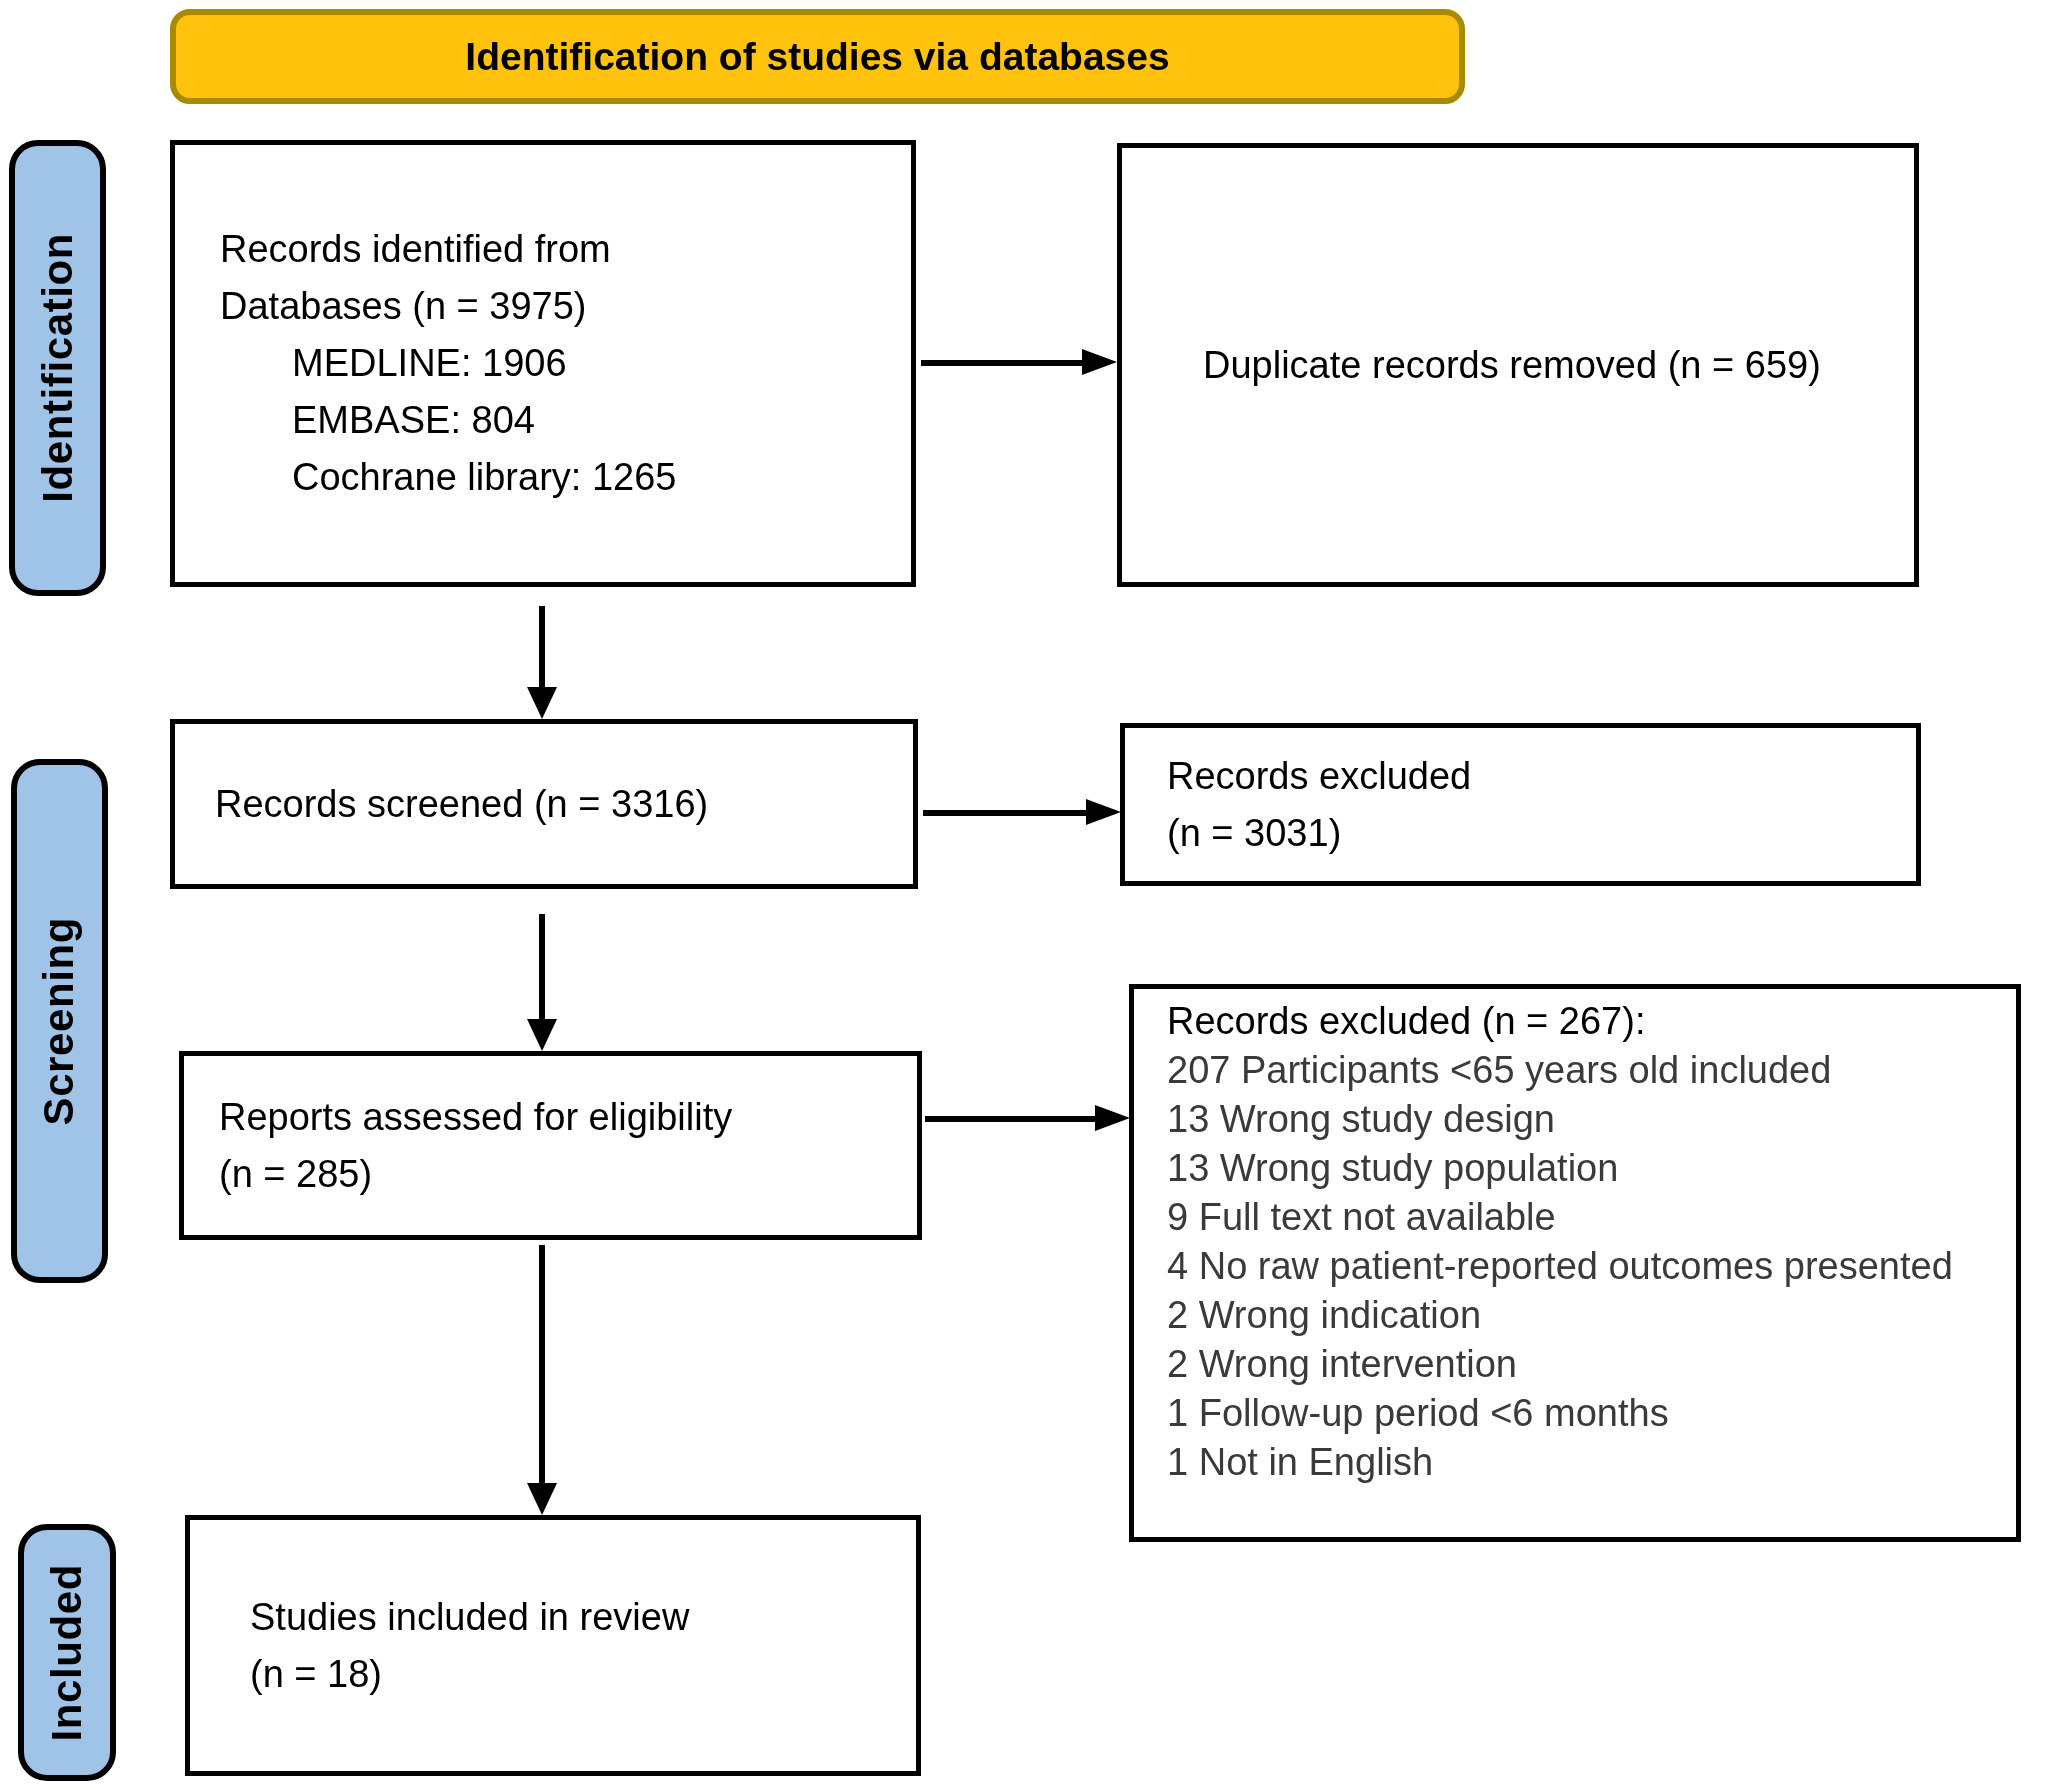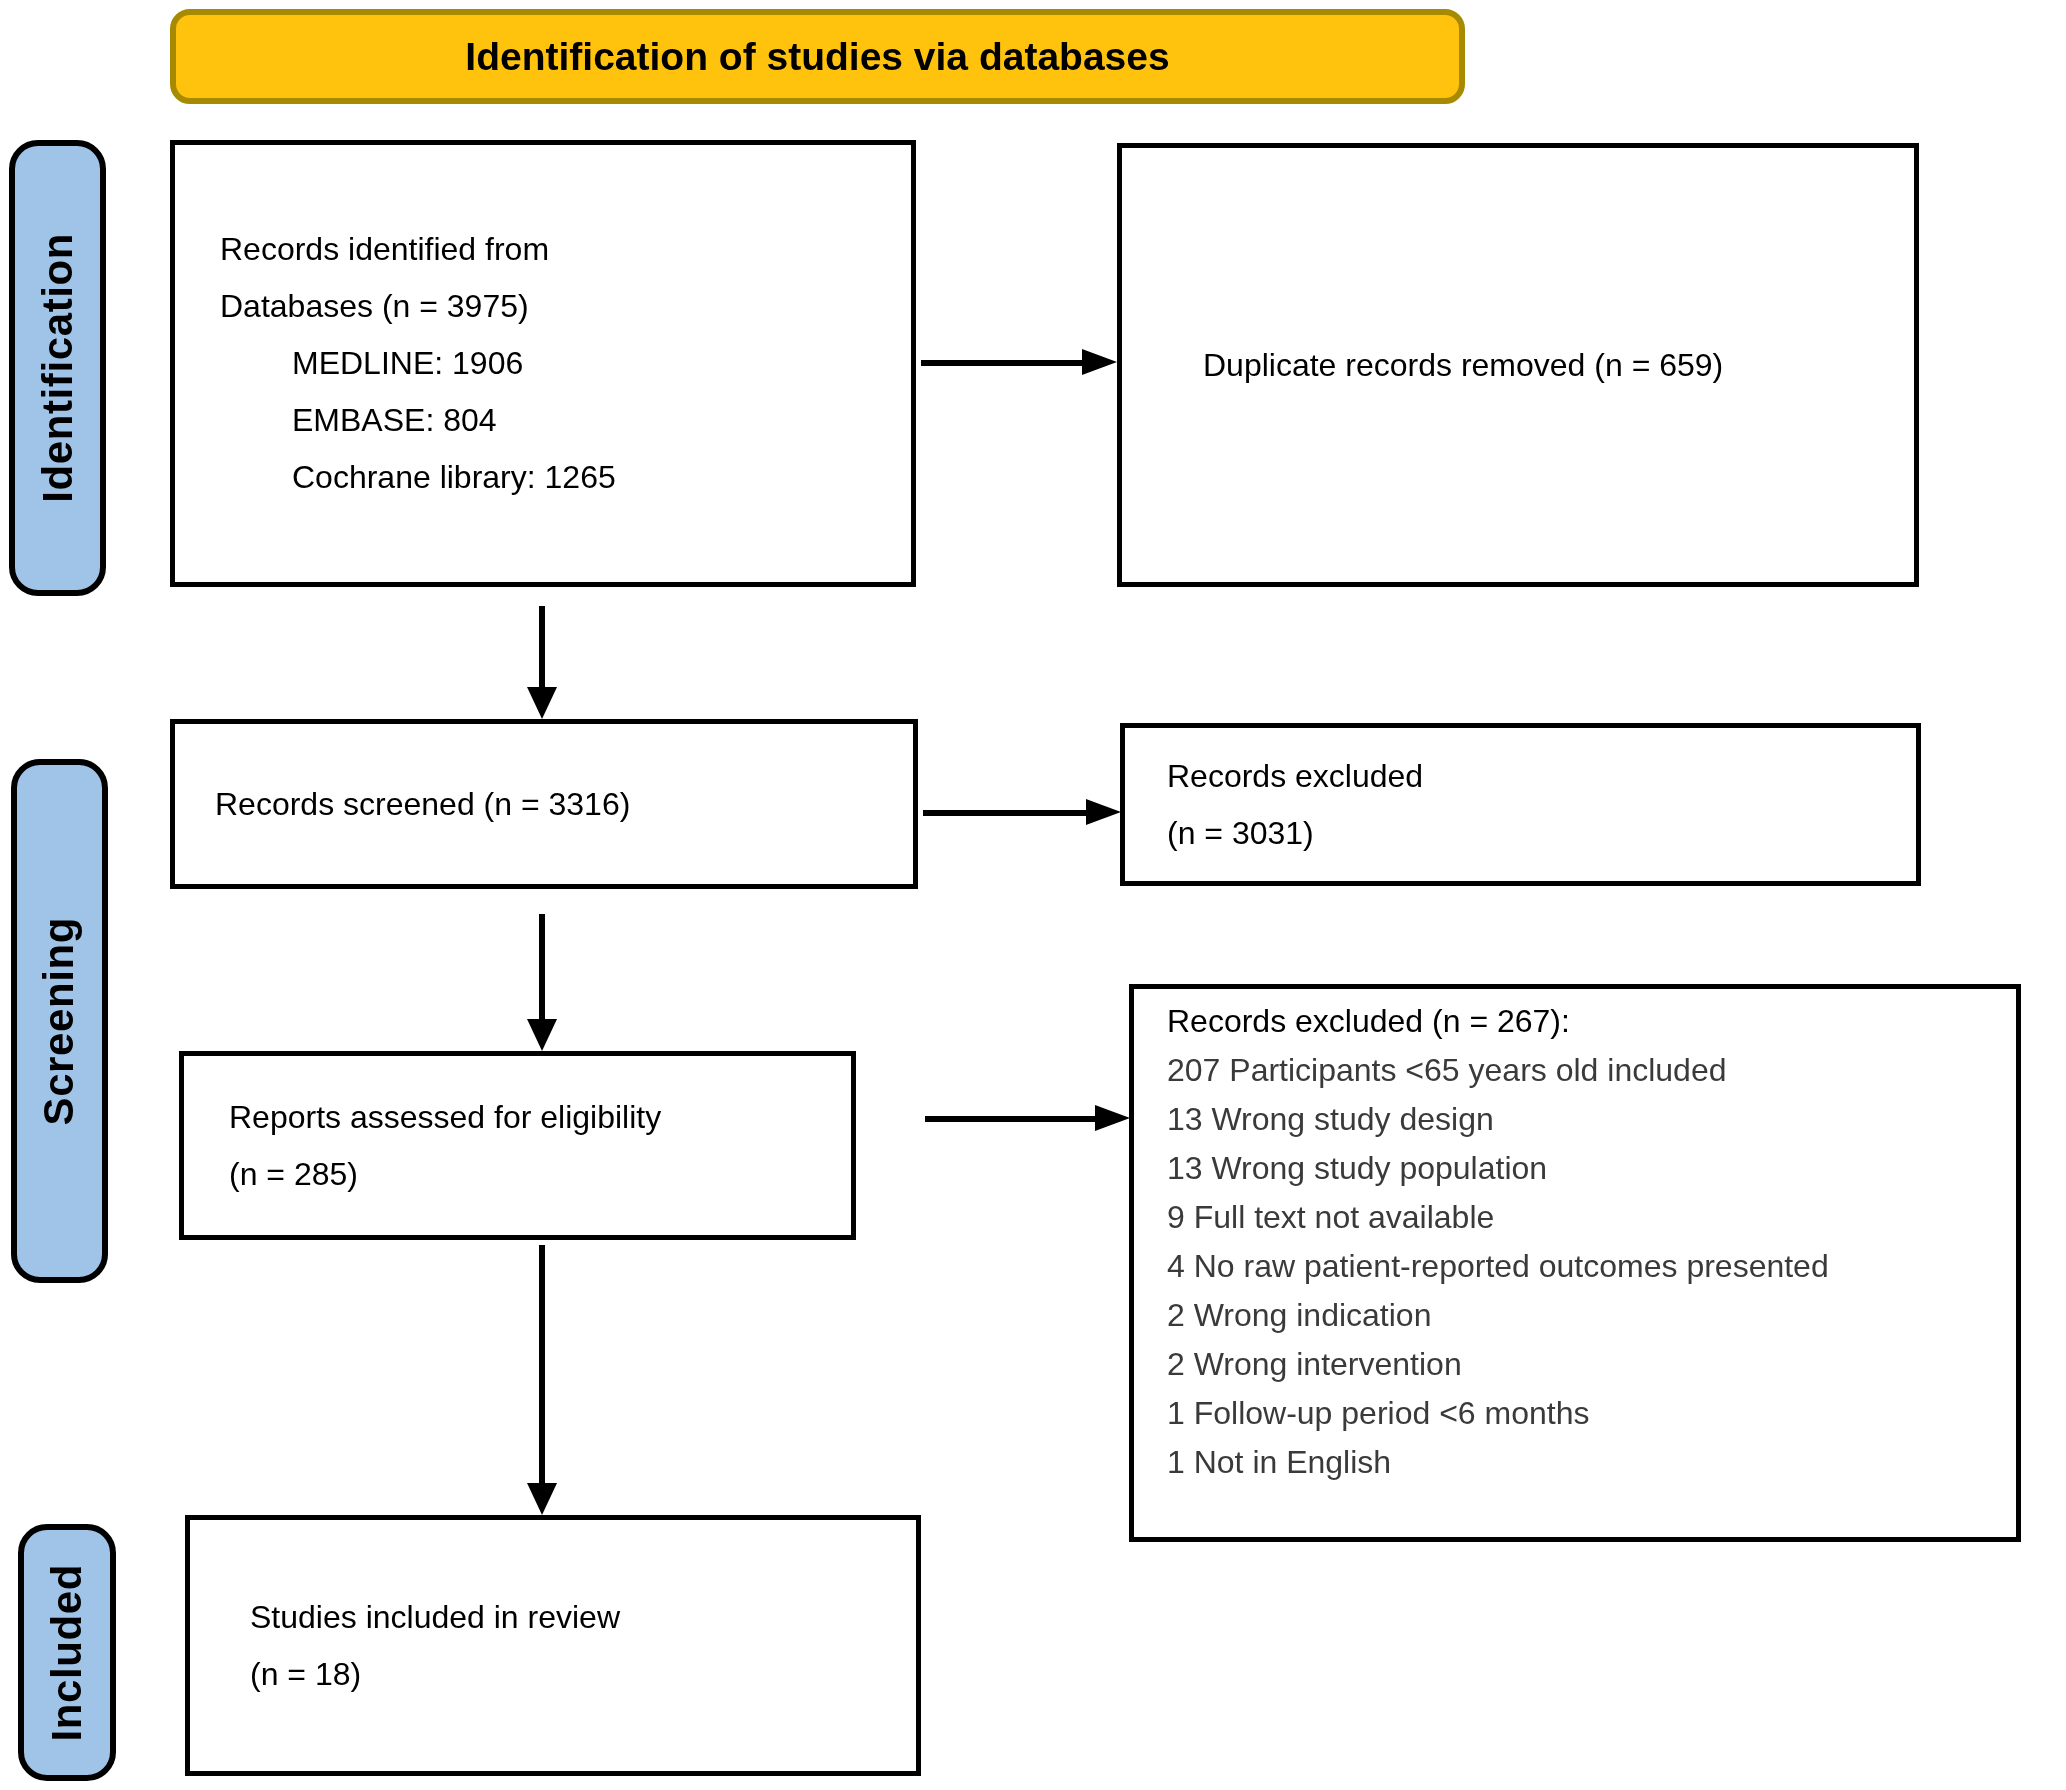--- a/index.html
+++ b/index.html
@@ -39,29 +39,29 @@
   .stage-identification{left:9px;top:140px;width:97px;height:456px;}
   .stage-screening{left:10.7px;top:759px;width:97px;height:524px;}
   .stage-included{left:18px;top:1524px;width:98px;height:257px;}
 
   .fbox{
     position:absolute;
     background:#ffffff;
     border:5.4px solid var(--box-border);
     display:flex;flex-direction:column;justify-content:center;
   }
-  .box-text{font-size:32px;line-height:57px;color:var(--text-color);white-space:nowrap;}
+  .box-text{font-size:38px;line-height:57px;color:var(--text-color);white-space:nowrap;}
   .indent1{padding-left:72px;}
   .indent2{padding-left:54px;}
 
   .box-records-identified{left:170px;top:140px;width:746px;height:447px;padding-left:45px;}
   .box-records-removed{left:1117px;top:143px;width:802px;height:444px;padding-left:27px;}
   .box-records-screened{left:170px;top:719px;width:748px;height:170px;padding-left:40px;}
   .box-records-excluded-screening{left:1120px;top:723px;width:801px;height:163px;padding-left:42px;}
-  .box-reports-assessed{left:179px;top:1051px;width:677px;height:189px;padding-left:45px;}
+  .box-reports-assessed{left:179px;top:1051px;width:743px;height:189px;padding-left:35px;}
   .box-records-excluded-eligibility{
     left:1129px;top:984px;width:892px;height:558px;
     padding-left:33px;padding-top:8.4px;justify-content:flex-start;
   }
   .box-records-excluded-eligibility .box-text{line-height:49px;}
   .box-records-excluded-eligibility .reason{color:var(--list-text-color);}
   .box-studies-included{left:185px;top:1515px;width:736px;height:261px;padding-left:60px;}
 
   .italic{font-style:italic;}
 

